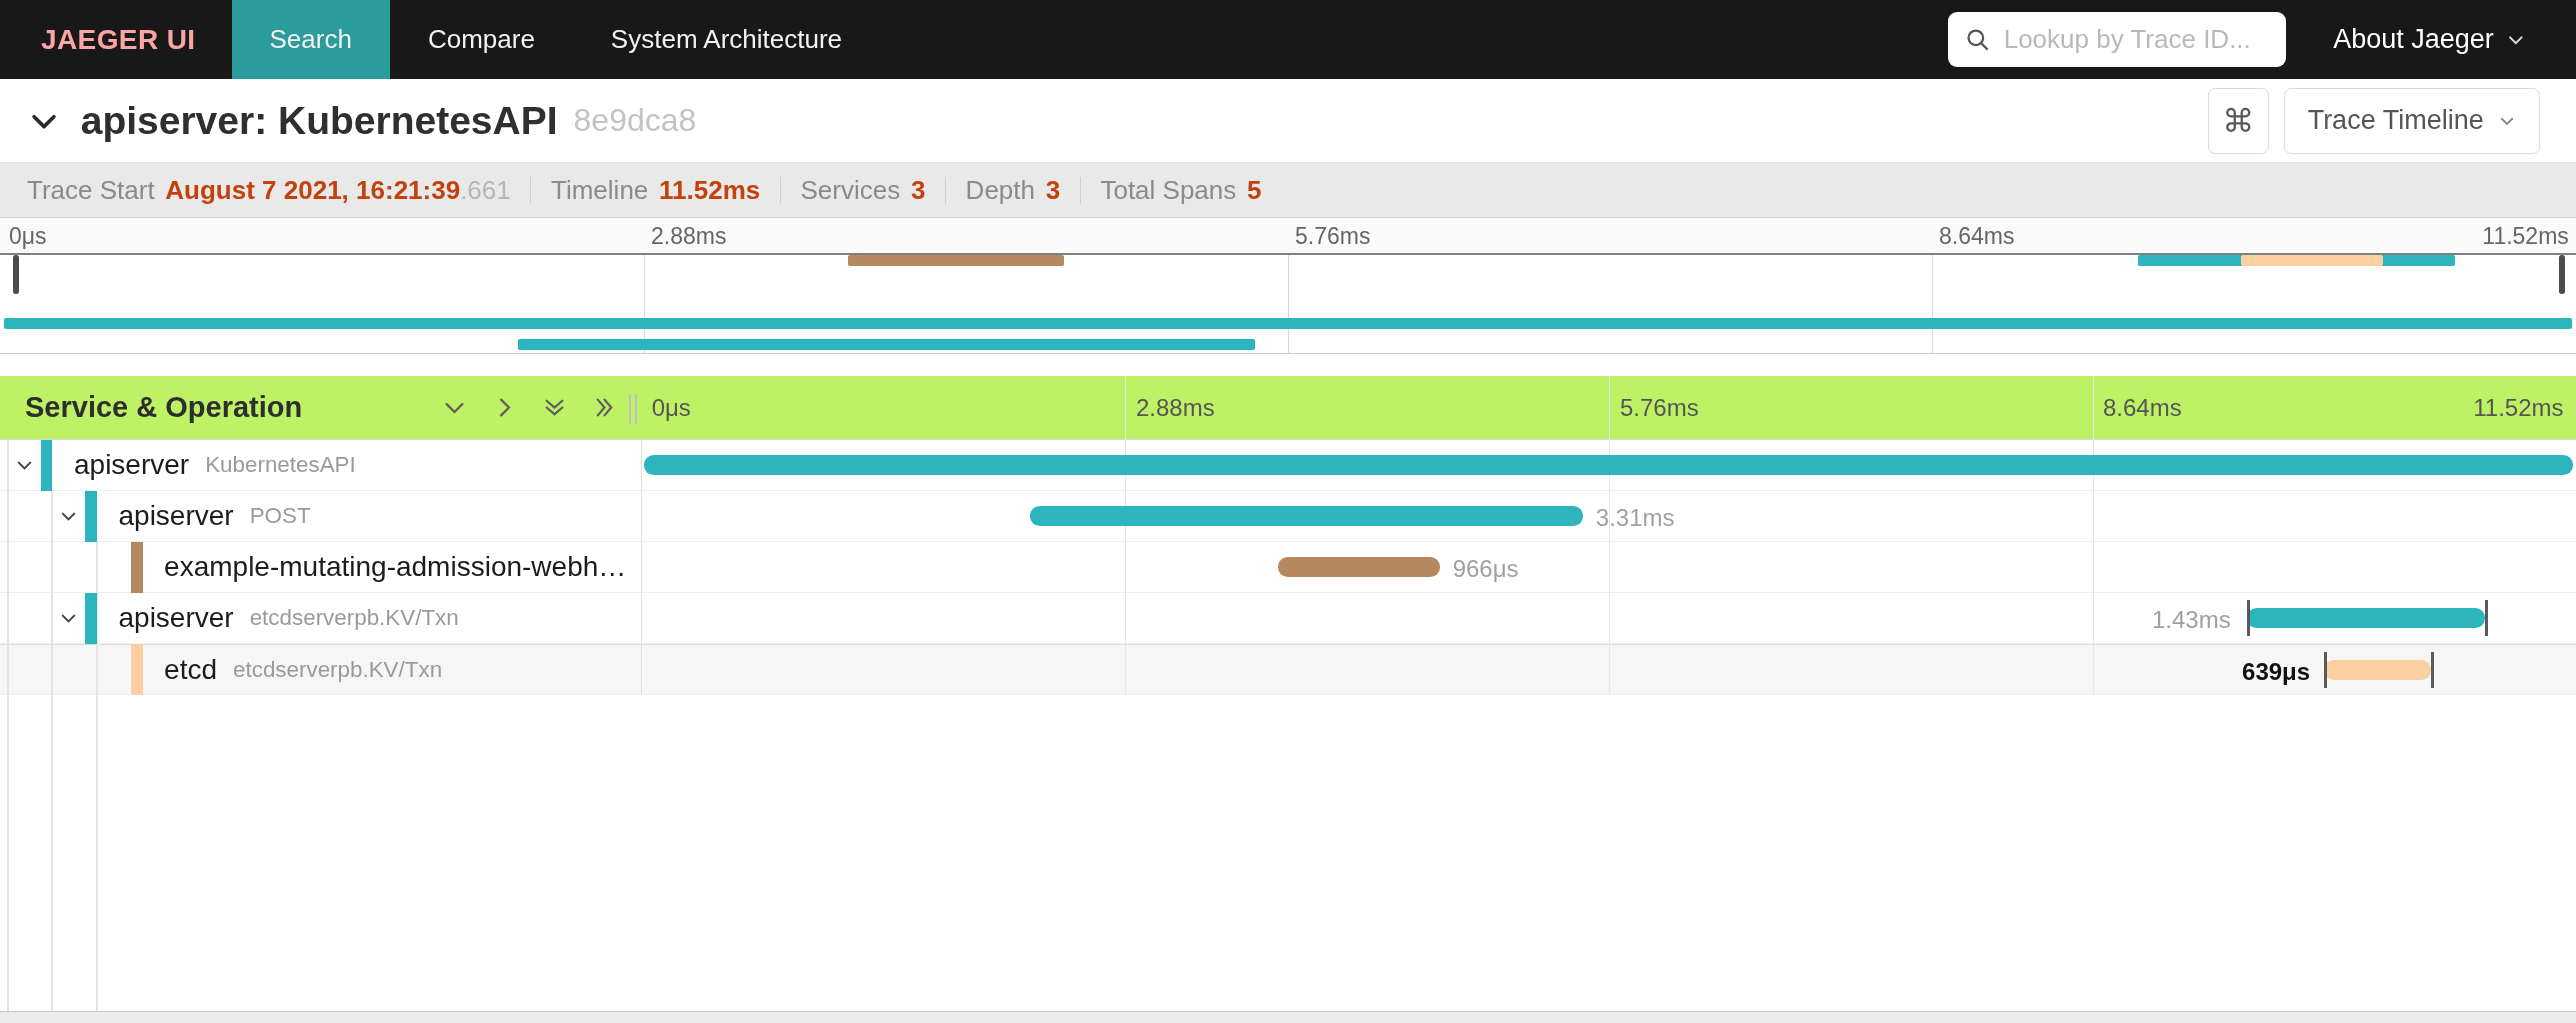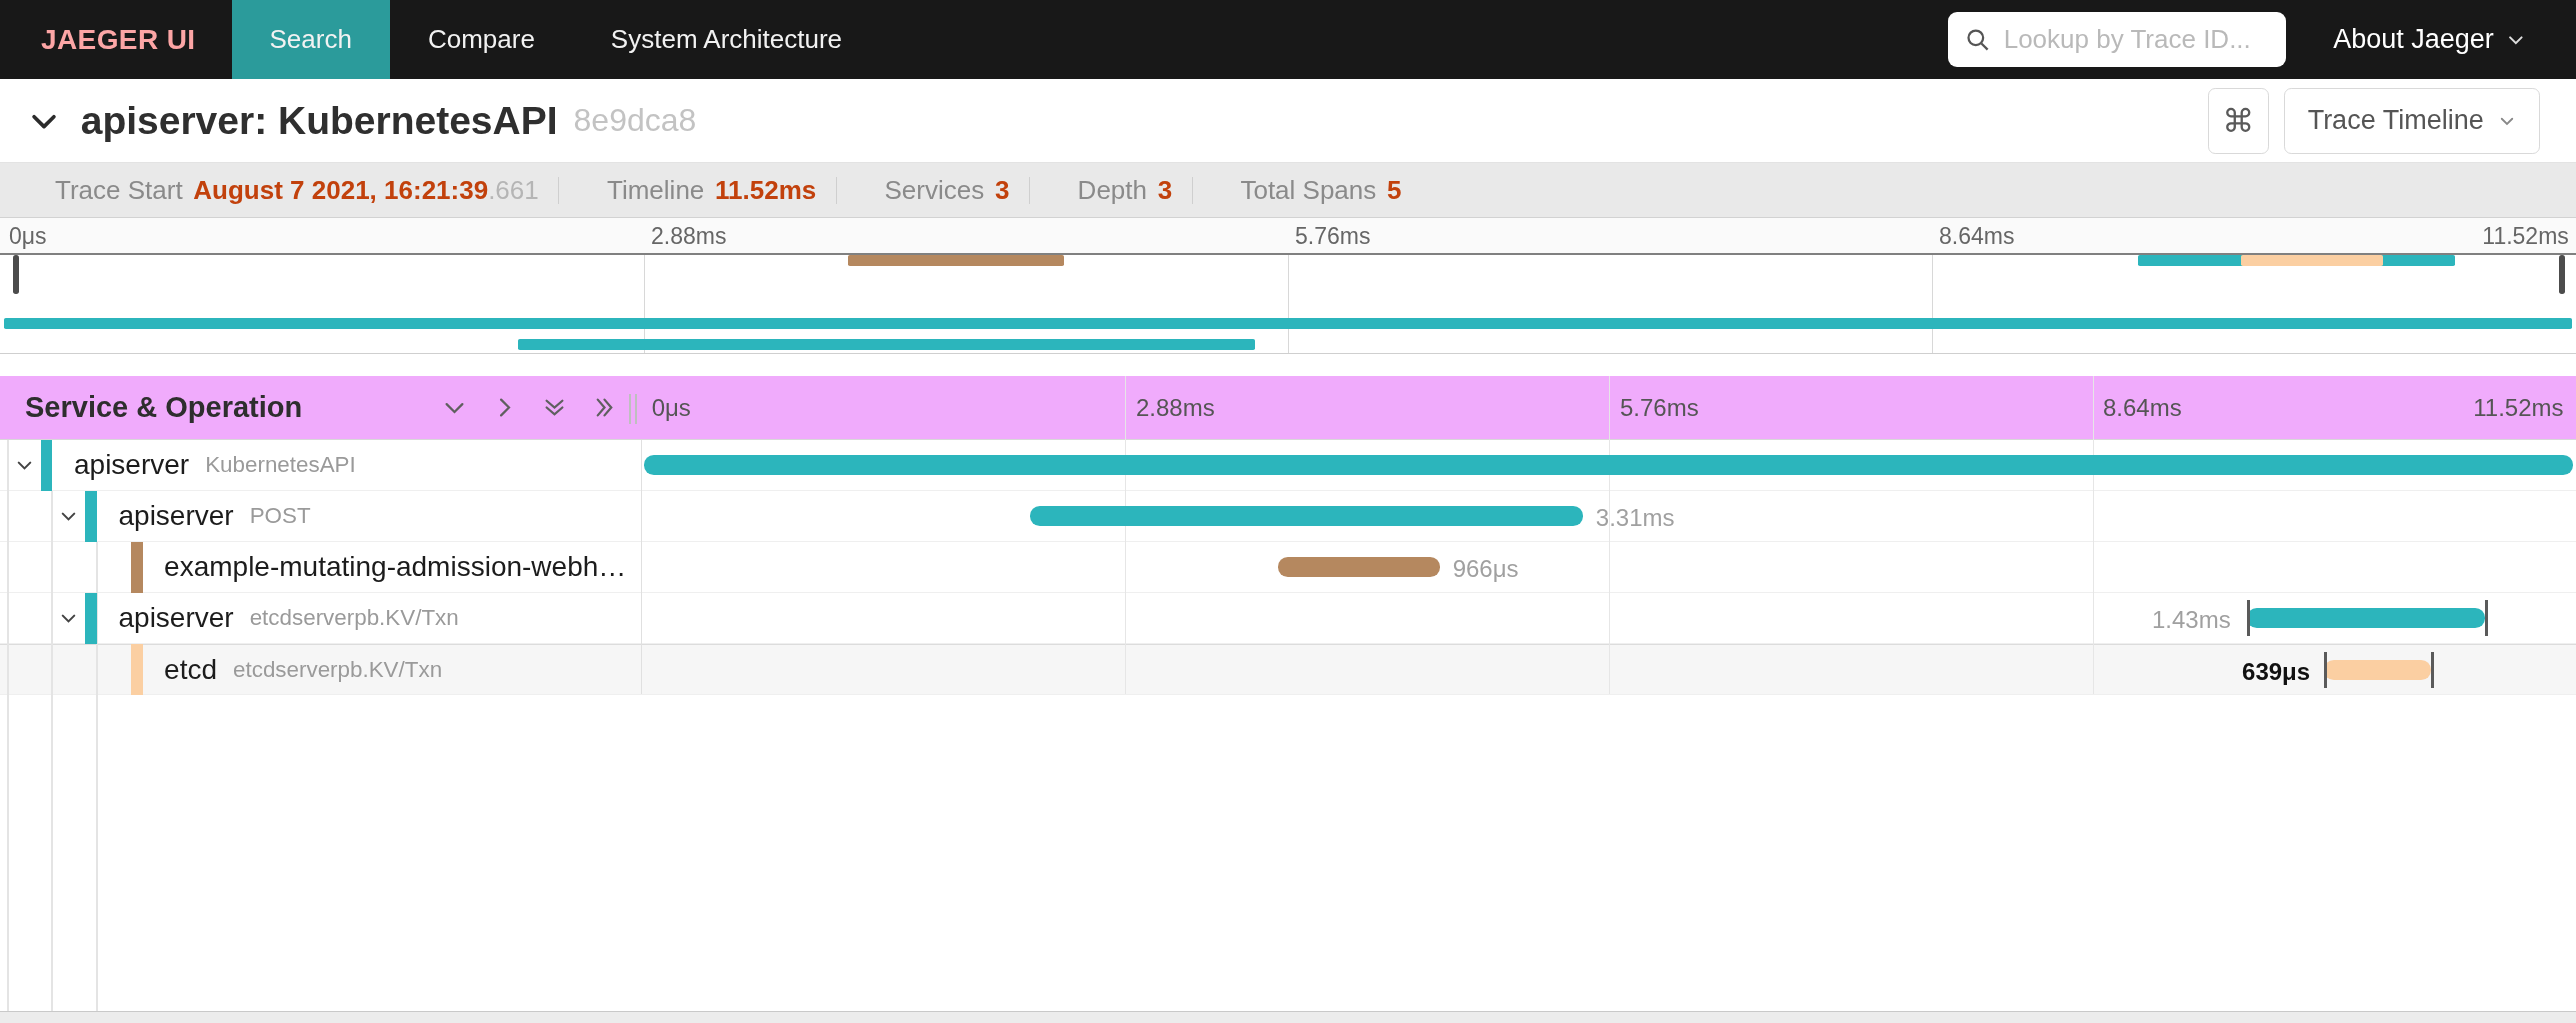--- a/index.html
+++ b/index.html
@@ -29,42 +29,42 @@
   .find-box input { flex:1; border:none; outline:none; padding:0 21.5px; font-size:27px; color:#444; font-family:"Liberation Sans",sans-serif; }
   .find-box input::placeholder { color:#c9c9c9; }
   .find-suffix { width:214px; background:#f6f6f6; border-left:0.9px solid #e4e4e4; display:flex; align-items:center; justify-content:space-around; padding:0 10.7px; }
   .find-suffix .sfx { width:25px; height:25px; color:#cdcdcd; }
   .cmd-btn { width:61px; height:66px; border:0.9px solid #d9d9d9; border-radius:7.2px; margin-left:22.4px; display:flex; align-items:center; justify-content:center; font-size:32px; color:#5a5a5a; background:#fff; cursor:pointer; }
   .view-btn { height:66px; border:0.9px solid #d9d9d9; border-radius:7.2px; margin-left:15px; padding:0 23px; display:flex; align-items:center; gap:14.3px; font-size:27px; color:#555; background:#fff; cursor:pointer; }
   .view-btn .chev { width:18px; height:18px; color:#888; }
 
   
   .summary { position:absolute; left:0; top:163px; width:2576px; height:55px; background:#e9e9e9; border-bottom:0.9px solid #d2d2d2; display:flex; align-items:center; padding-left:27px; font-size:26px; }
-  .sum-item { display:flex; align-items:flex-end;margin-left:28px; }
+  .sum-item { display:flex; align-items:flex-end; }
   .sum-label { color:#8a8a8a; margin-right:10.7px; }
   .sum-value { color:#c2410c; font-weight:700; }
   .sum-frac { color:#b5b5b5; font-weight:400; }
   .sum-div { width:0.9px; height:27px; background:#cfcfcf; margin:0 19.7px; }
 
   
   .minimap { position:absolute; left:0; top:218px; width:2576px; height:136px; background:#fafafa; }
   .mm-labels { position:relative; height:35px; font-size:23px; color:#666; }
   .mm-labels span { position:absolute; top:5.4px; }
   .mm-canvas { position:relative; height:101px; background:#fff; border-top:2.7px solid #808080; border-bottom:0.9px solid #cfcfcf; }
   .mm-grid { position:absolute; top:0; bottom:0; width:0.9px; background:#d8d8d8; }
   .mini-bar { position:absolute; height:10.7px; border-radius:1.8px; }
   .mini-bar:nth-of-type(1){ top:2.7px; }
   .mini-bar:nth-of-type(2){ top:19.7px; }
   .mini-bar:nth-of-type(3){ top:41px; }
   .mini-bar:nth-of-type(4){ top:63px; }
   .mini-bar:nth-of-type(5){ top:84px; }
   .mm-handle { position:absolute; top:0; width:6.3px; height:39px; background:#4c4c4c; border-radius:2.7px; cursor:ew-resize; }
 
   
-  .grid-header { position:absolute; left:0; top:376px; width:2576px; height:64px; background:#f0abfc; border-bottom:0.9px solid #d8d8d8; }
+  .grid-header { position:absolute; left:0; top:376px; width:2576px; height:64px; background:#bef264; border-bottom:0.9px solid #d8d8d8; }
   .gh-left { position:absolute; left:0; top:0; width:641px; height:100%; display:flex; align-items:center; }
   .gh-title { font-size:29px; font-weight:700; color:#2e2e2e; margin-left:25px; }
   .gh-icons { margin-left:auto; display:flex; align-items:center; gap:23px; margin-right:23px; color:#5f5f5f; }
   .gh-icons .ic { width:27px; height:27px; cursor:pointer; }
   .gh-resizer { position:absolute; right:1.8px; top:18px; width:10.7px; height:30px; display:flex; gap:3.6px; cursor:col-resize; }
   .gh-resizer i { width:2.7px; height:100%; background:#bfbfbf; }
   .gh-right { position:absolute; left:641px; top:0; right:0; height:100%; font-size:24px; color:#555; }
   .gh-right span { position:absolute; top:18px; }
   .gh-tick-last { right:12.5px; }
 

